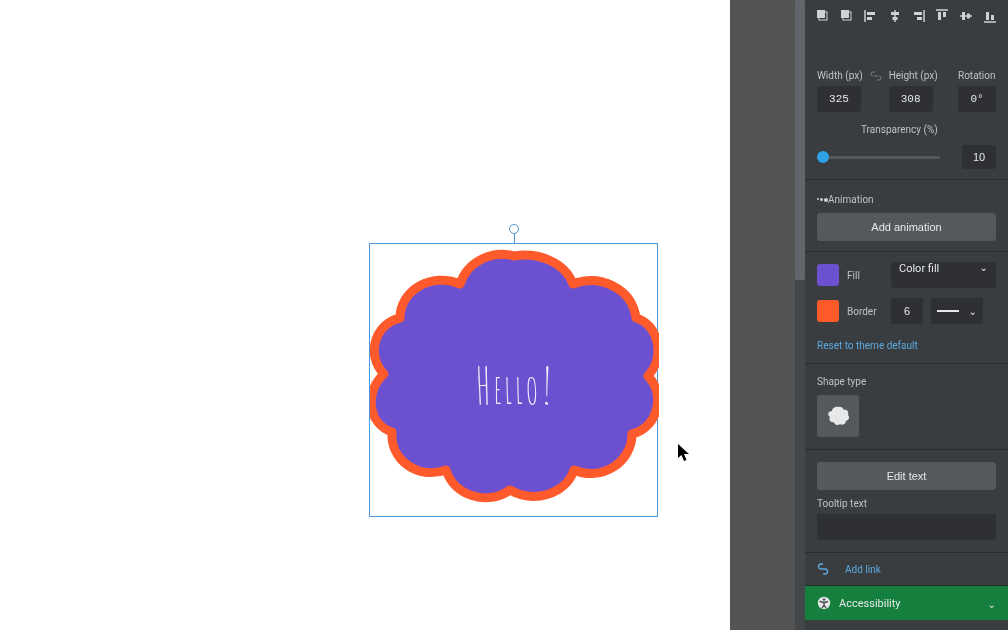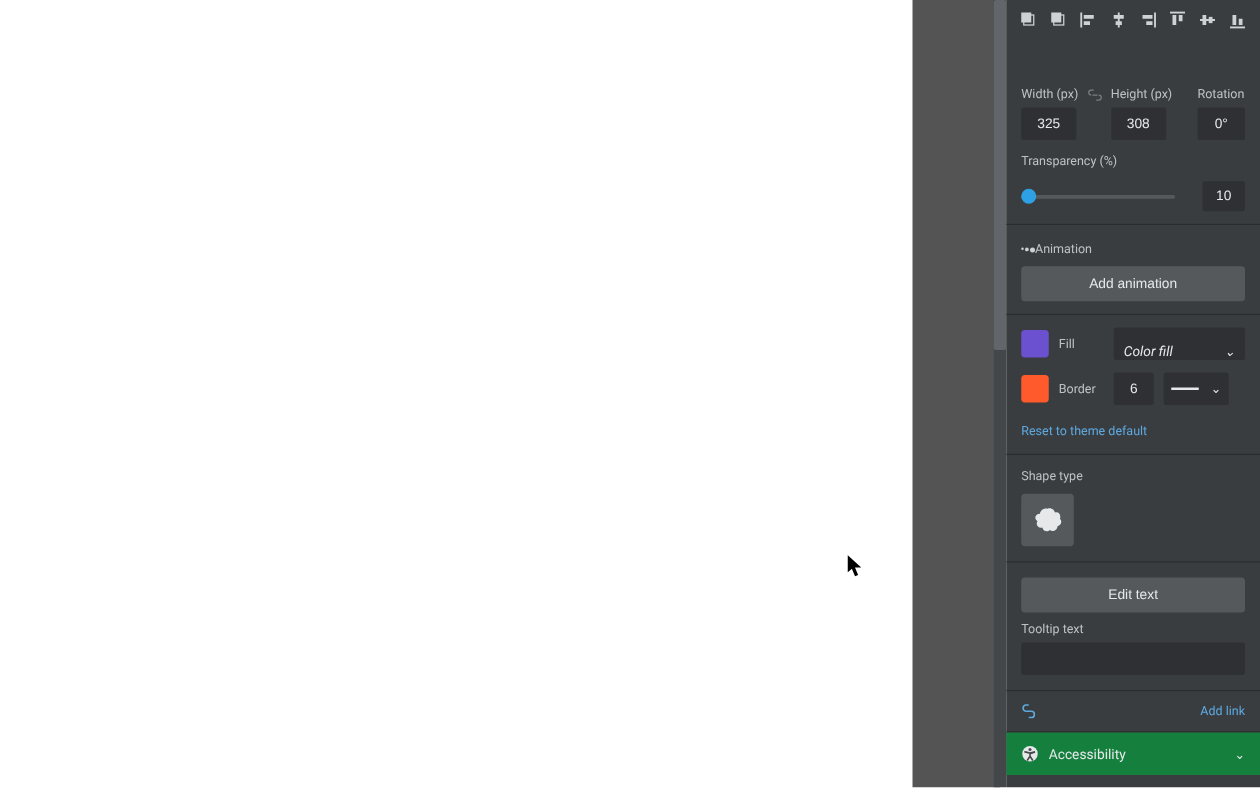--- a/index.html
+++ b/index.html
@@ -10,72 +10,80 @@
   .scrollbar-track { position: absolute; left: 795px; top: 0; width: 10px; height: 630px; background: #44474a; }
   .scrollbar-thumb { position: absolute; left: 795px; top: 0; width: 10px; height: 280px; background: #62666a; border-radius: 2px; }
   
   .panel { position: absolute; left: 805px; top: 0; width: 203px; height: 630px; background: #3a3d40; color: #d4d6d8; font-size: 11px; overflow: hidden; }
   
   .toolbar-row { display: flex; gap: 4px; padding: 6px 8px 6px 8px; }
   .toolbar-btn { width: 20px; height: 20px; background: transparent; border-radius: 2px; display: flex; align-items: center; justify-content: center; color: #cfd2d4; cursor: pointer; }
   .dim-row { display: flex; gap: 6px; align-items: center; padding: 8px 12px 6px; }
   .dim-block { display: flex; flex-direction: column; margin-top: 30px; }
   .dim-label { font-size: 10px; color: #bfc2c4; margin-bottom: 5px; }
-  .dim-input { width: 44px; height: 26px; background: #2e3033; border: none; color: #e6e8ea; text-align: center; font-size: 11px; border-radius: 2px; }
+  .dim-input { width: 44px; height: 26px; background: #2e3033; border: none; color: #e6e8ea; text-align: center; font-size: 11px; border-radius: 2px; font-family: Liberation Mono, monospace; }
   .link-icon { width: 14px; height: 14px; display: flex; align-items: center; justify-content: center; color: #7a7d80; }
   
   .transp-row { padding: 6px 12px 10px; border-bottom: 1px solid #2a2d30; }
-  .transp-label { font-size: 10px; color: #bfc2c4; margin-bottom: 10px; }
+  .transp-label { font-size: 10px; color: #bfc2c4; margin-bottom: 10px; margin-left: 44px; }
   .transp-ctrl { display: flex; align-items: center; gap: 22px; }
   .slider-track { flex: 1; height: 3px; background: #56595c; border-radius: 2px; position: relative; }
   .slider-thumb { position: absolute; left: 5%; top: 50%; transform: translate(-50%, -50%); width: 12px; height: 12px; background: #2ea0e6; border-radius: 50%; }
   .transp-val { width: 34px; height: 24px; background: #2e3033; color: #e6e8ea; border: none; text-align: center; font-size: 11px; border-radius: 2px; }
   
   .anim-row { padding: 14px 12px 10px; border-bottom: 1px solid #2a2d30; }
   .anim-label { font-size: 10px; color: #bfc2c4; margin-bottom: 8px; display: flex; align-items: center; gap: 0; }
   .dots-icon { display: inline-flex; gap: 1px; }
   .dots-icon span { width: 2px; height: 2px; background: #cfd2d4; border-radius: 50%; display: inline-block; }
   .dots-icon span:nth-child(2) { width: 3px; height: 3px; }
   .dots-icon span:nth-child(3) { width: 4px; height: 4px; }
   .big-btn { width: 100%; height: 28px; background: #56595c; border: none; color: #e6e8ea; font-size: 11px; border-radius: 3px; cursor: pointer; }
   
   .fillborder-row { padding: 10px 12px; display: flex; align-items: center; gap: 8px; }
   .swatch { width: 22px; height: 22px; border-radius: 3px; cursor: pointer; }
   .fb-label { font-size: 10px; color: #bfc2c4; width: 36px; }
-  .fill-select { flex: 1; height: 26px; background: #2e3033; border: none; color: #e6e8ea; font-size: 11px; border-radius: 2px; display: flex; align-items: flex-end; justify-content: space-between; padding: 0 8px; cursor: pointer; font-style: italic; }
+  .fill-select { flex: 1; height: 26px; background: #2e3033; border: none; color: #e6e8ea; font-size: 11px; border-radius: 2px; display: flex; align-items: flex-start; justify-content: space-between; padding: 0 8px; cursor: pointer; }
   .border-width { width: 32px; height: 26px; background: #2e3033; border: none; color: #e6e8ea; text-align: center; font-size: 11px; border-radius: 2px; }
   .border-style { width: 52px; height: 26px; background: #2e3033; border: none; border-radius: 2px; display: flex; align-items: center; justify-content: space-between; padding: 0 6px; cursor: pointer; }
   .solid-line { width: 22px; height: 2px; background: #e6e8ea; }
   .chev { font-size: 10px; color: #e6e8ea; }
   
   .reset-link { padding: 6px 12px 12px; color: #5da9e0; font-size: 10px; cursor: pointer; border-bottom: 1px solid #2a2d30; }
   
   .shape-section { padding: 12px 12px; border-bottom: 1px solid #2a2d30; }
   .shape-label { font-size: 10px; color: #bfc2c4; margin-bottom: 8px; }
   .shape-thumb { width: 42px; height: 42px; background: #56595c; border-radius: 3px; display: flex; align-items: center; justify-content: center; cursor: pointer; }
   
   .edit-section { padding: 12px 12px; border-bottom: 1px solid #2a2d30; }
   .tooltip-label { font-size: 10px; color: #bfc2c4; margin: 8px 0 5px; }
   .tooltip-input { width: 100%; height: 26px; background: #2e3033; border: none; border-radius: 2px; color: #e6e8ea; padding: 0 6px; font-size: 11px; }
   
-  .addlink-row { padding: 10px 12px; border-bottom: 1px solid #2a2d30; color: #5da9e0; font-size: 10px; display: flex; align-items: center; gap: 16px; cursor: pointer; justify-content: space-between; }
+  .addlink-row { padding: 10px 12px; border-bottom: 1px solid #2a2d30; color: #5da9e0; font-size: 10px; display: flex; align-items: center; gap: 16px; cursor: pointer; }
   
   .access-row { padding: 10px 12px; background: #15803d; display: flex; align-items: flex-end; gap: 8px; font-size: 11px; color: #e6e8ea; cursor: pointer; }
   .access-row .chev { margin-left: auto; }
   
   .selection-box { position: absolute; border: 1px solid #4a98d9; }
   .rotate-handle { position: absolute; top: -20px; left: 50%; transform: translateX(-50%); width: 10px; height: 10px; border: 1px solid #4a98d9; border-radius: 50%; background: #fff; }
   .rotate-line { position: absolute; top: -10px; left: 50%; width: 1px; height: 10px; background: #4a98d9; }
   
   .cursor-arrow { position: absolute; }
 </style>
 </head>
 <body>
 
 <div class="canvas-area">
+  <div class="selection-box" style="left:369px;top:243px;width:289px;height:274px;">
+    <div class="rotate-line"></div>
+    <div class="rotate-handle"></div>
+    <svg viewBox="0 0 289 274" width="289" height="274" style="position:absolute;left:0;top:0;">
+      <path d="M144 12 C168 8 195 18 203 40 C230 30 262 44 266 74 C288 80 296 112 278 132 C296 150 288 184 262 190 C262 218 232 238 204 226 C196 250 164 260 140 246 C118 262 84 252 76 226 C48 236 20 216 22 188 C-2 180 -6 148 14 130 C-4 112 4 80 30 74 C30 46 62 28 90 40 C98 16 124 6 144 12 Z" fill="#6b50d0" stroke="#ff5a2b" stroke-width="9" stroke-linejoin="round"></path>
+      <text x="145" y="160" text-anchor="middle" font-family="'Comic Sans MS','Amatic SC',cursive" font-size="50" letter-spacing="2" fill="#efeaf7" font-variant="small-caps">Hello!</text>
+    </svg>
+  </div>
   <svg class="cursor-arrow" style="left:678px;top:444px;" width="14" height="18" viewBox="0 0 14 18">
       <path d="M0 0 L0 14 L3.5 11 L6 17 L8.5 16 L6 10 L11 10 Z" fill="#000"></path>
     </svg>
 </div>
 
 <div class="canvas-divider"></div>
 <div class="scrollbar-track"></div>
 <div class="scrollbar-thumb"></div>
 
 <div class="panel">

